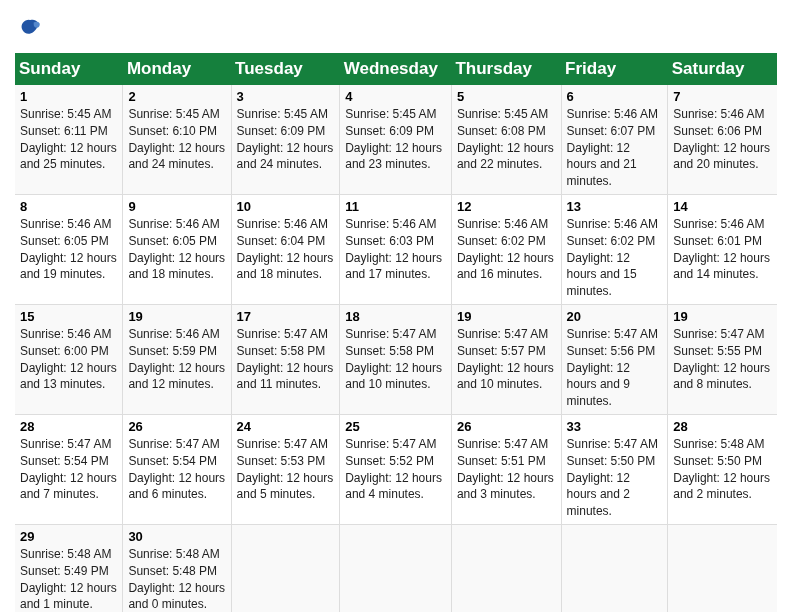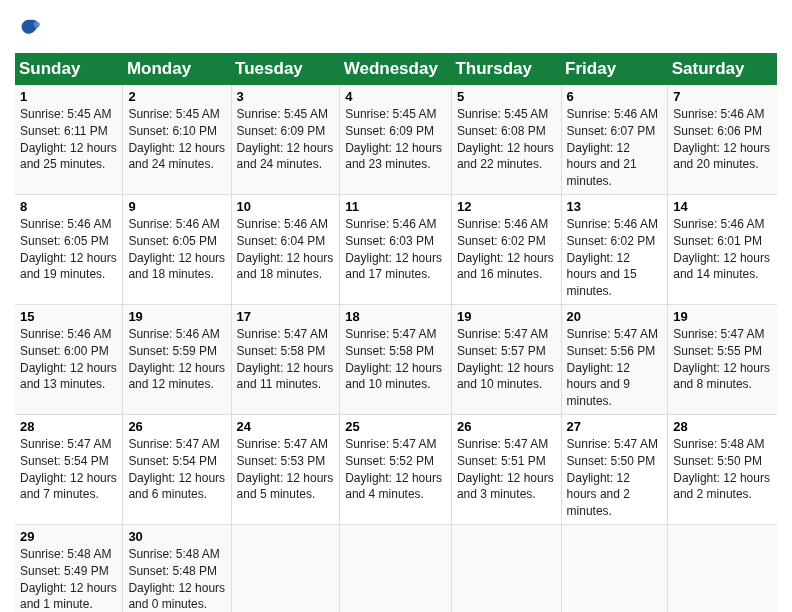--- a/index.html
+++ b/index.html
@@ -225,21 +225,21 @@
         </td>
         <td>
           <span class="day-num">25</span>
 <div class="day-info">Sunrise: 5:47 AM<br>Sunset: 5:52 PM<br>Daylight: 12 hours and 4 minutes.</div>
         </td>
         <td>
           <span class="day-num">26</span>
 <div class="day-info">Sunrise: 5:47 AM<br>Sunset: 5:51 PM<br>Daylight: 12 hours and 3 minutes.</div>
         </td>
         <td>
-          <span class="day-num">27</span>
+          <span class="day-num">33</span>
 <div class="day-info">Sunrise: 5:47 AM<br>Sunset: 5:50 PM<br>Daylight: 12 hours and 2 minutes.</div>
         </td>
         <td>
           <span class="day-num">28</span>
 <div class="day-info">Sunrise: 5:48 AM<br>Sunset: 5:50 PM<br>Daylight: 12 hours and 2 minutes.</div>
         </td>
       </tr>
       <tr>
         <td>
           <span class="day-num">29</span>

